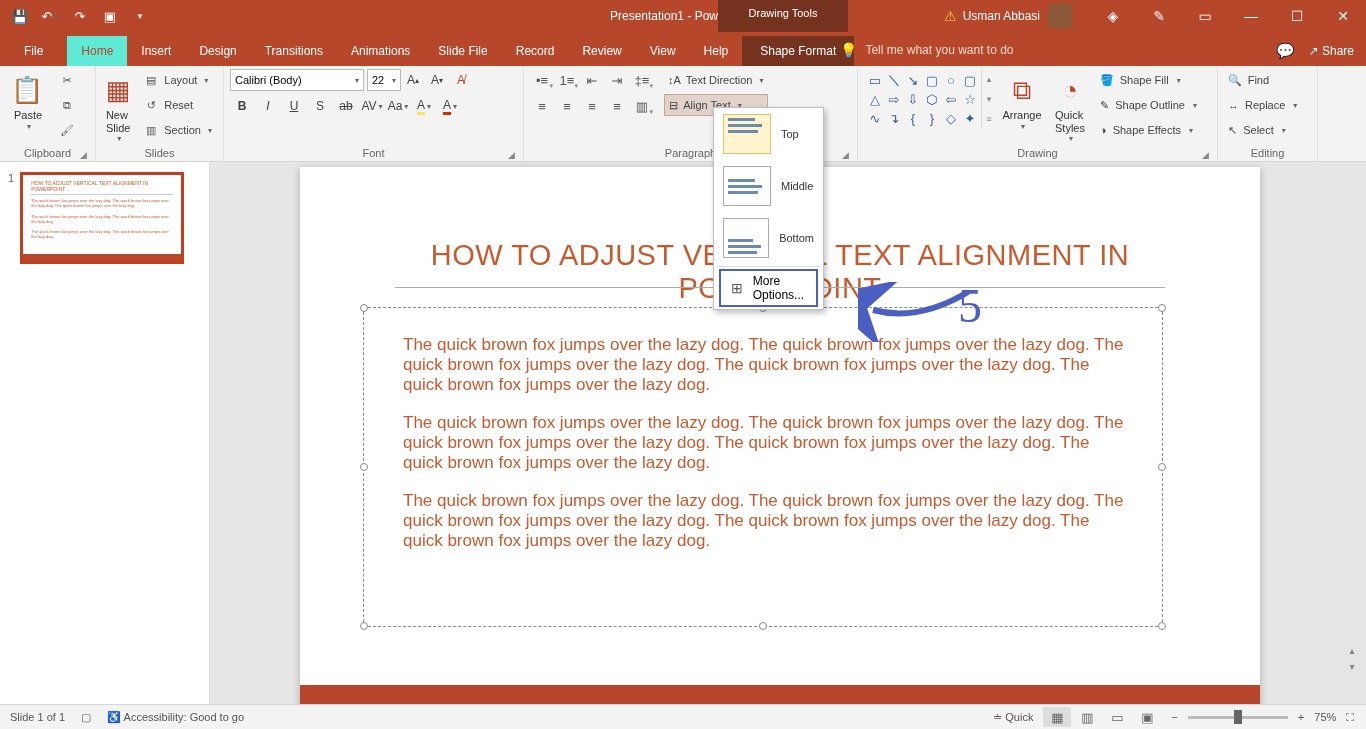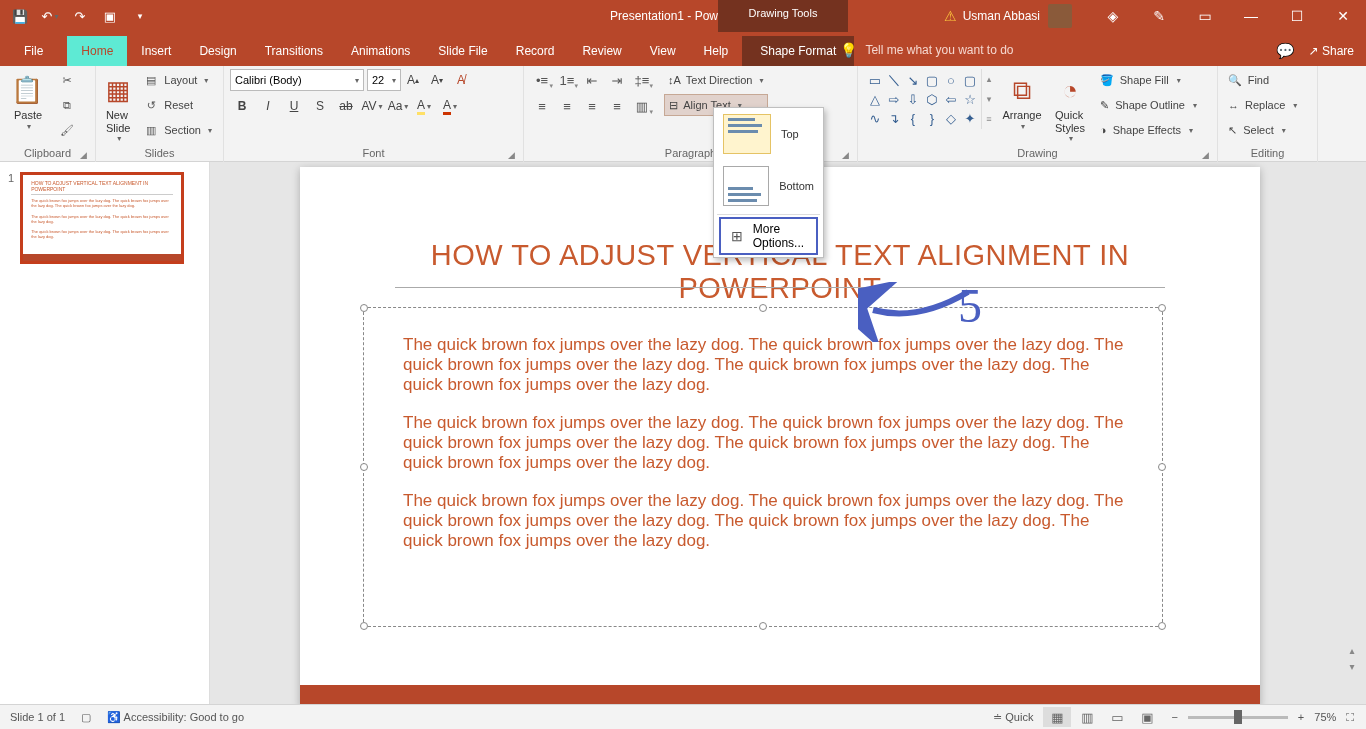--- a/index.html
+++ b/index.html
@@ -390,20 +390,28 @@
 <div class="align-dropdown">
   <div class="align-item selected">
     <div class="align-icon">
         <div class="line l1"></div>
         <div class="line l2"></div>
         <div class="line l3"></div>
       </div>
     <span class="align-label">Top</span>
   </div>
   <div class="align-item">
+    <div class="align-icon middle">
+        <div class="line l1"></div>
+        <div class="line l2"></div>
+        <div class="line l3"></div>
+      </div>
+    <span class="align-label">Middle</span>
+  </div>
+  <div class="align-item">
     <div class="align-icon bottom">
         <div class="line l1"></div>
         <div class="line l2"></div>
         <div class="line l3"></div>
       </div>
     <span class="align-label">Bottom</span>
   </div>
   <div class="align-sep"></div>
   <div class="more-opts">
     <span class="mi">⊞</span>

